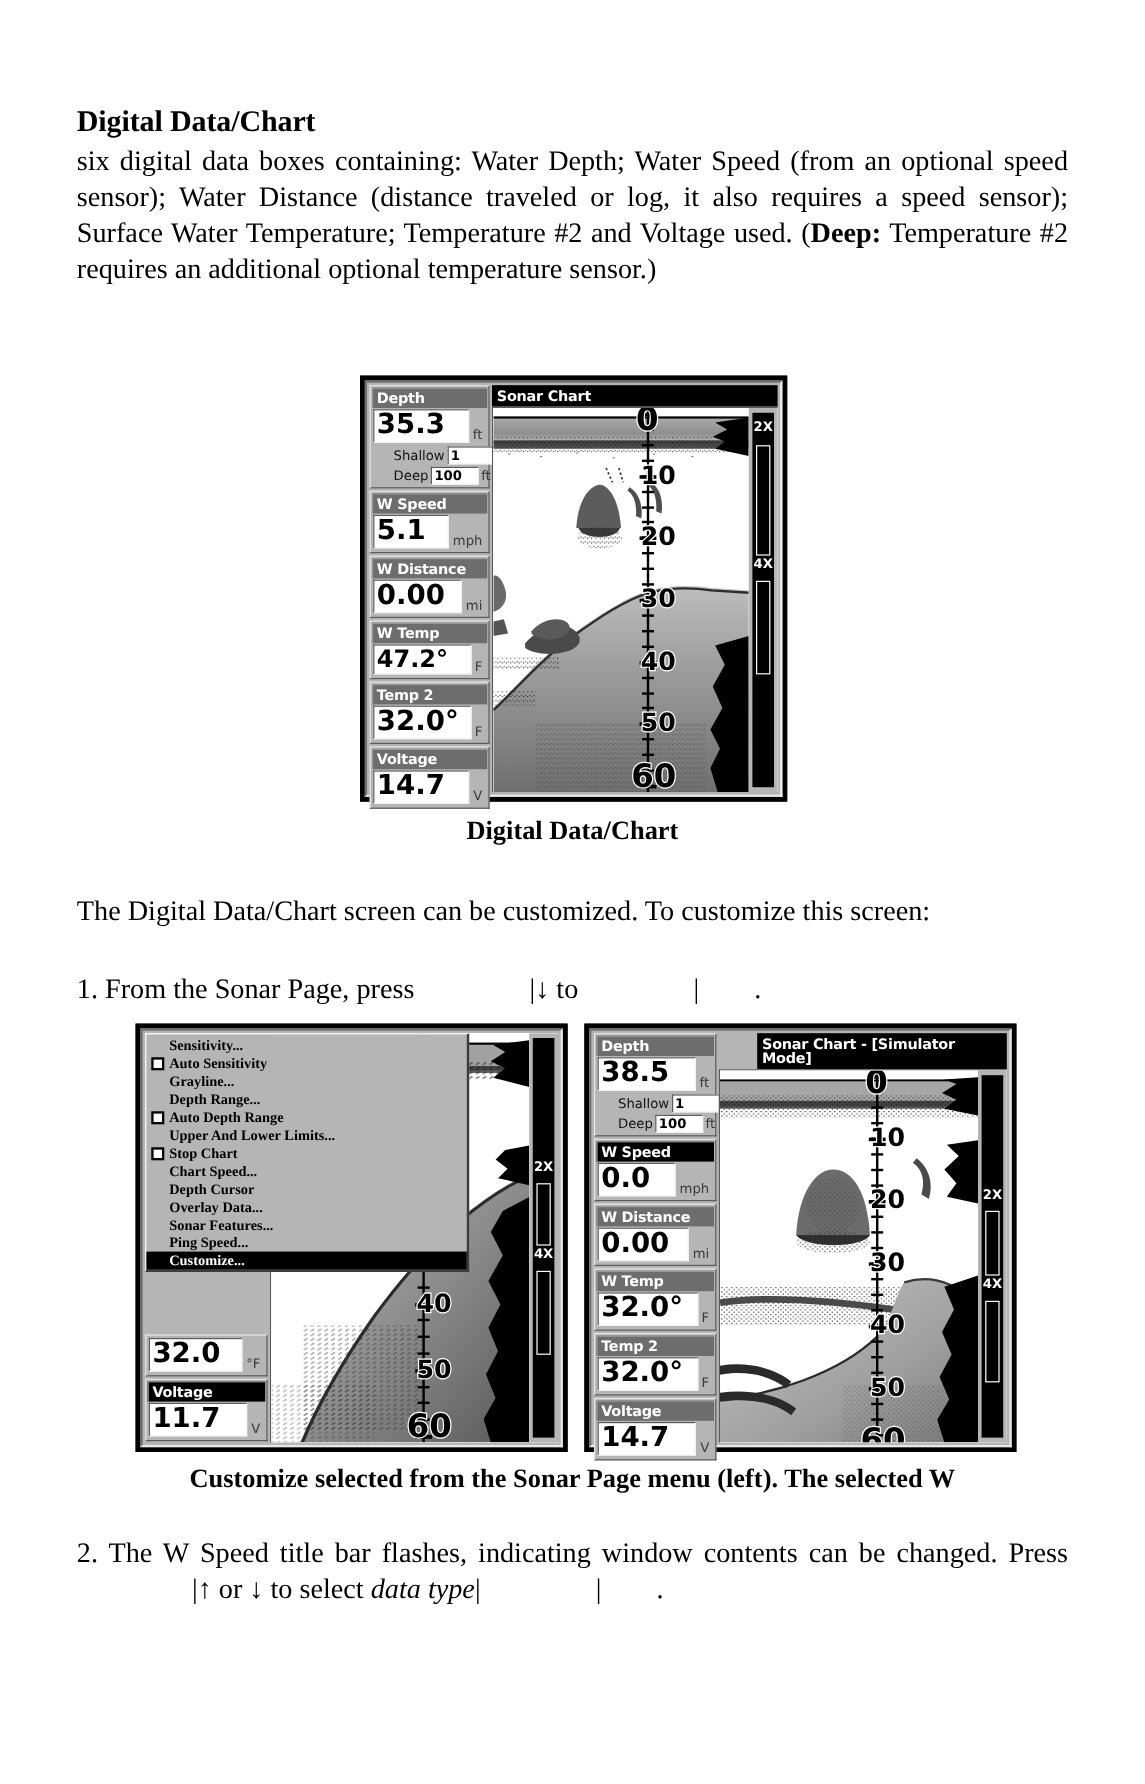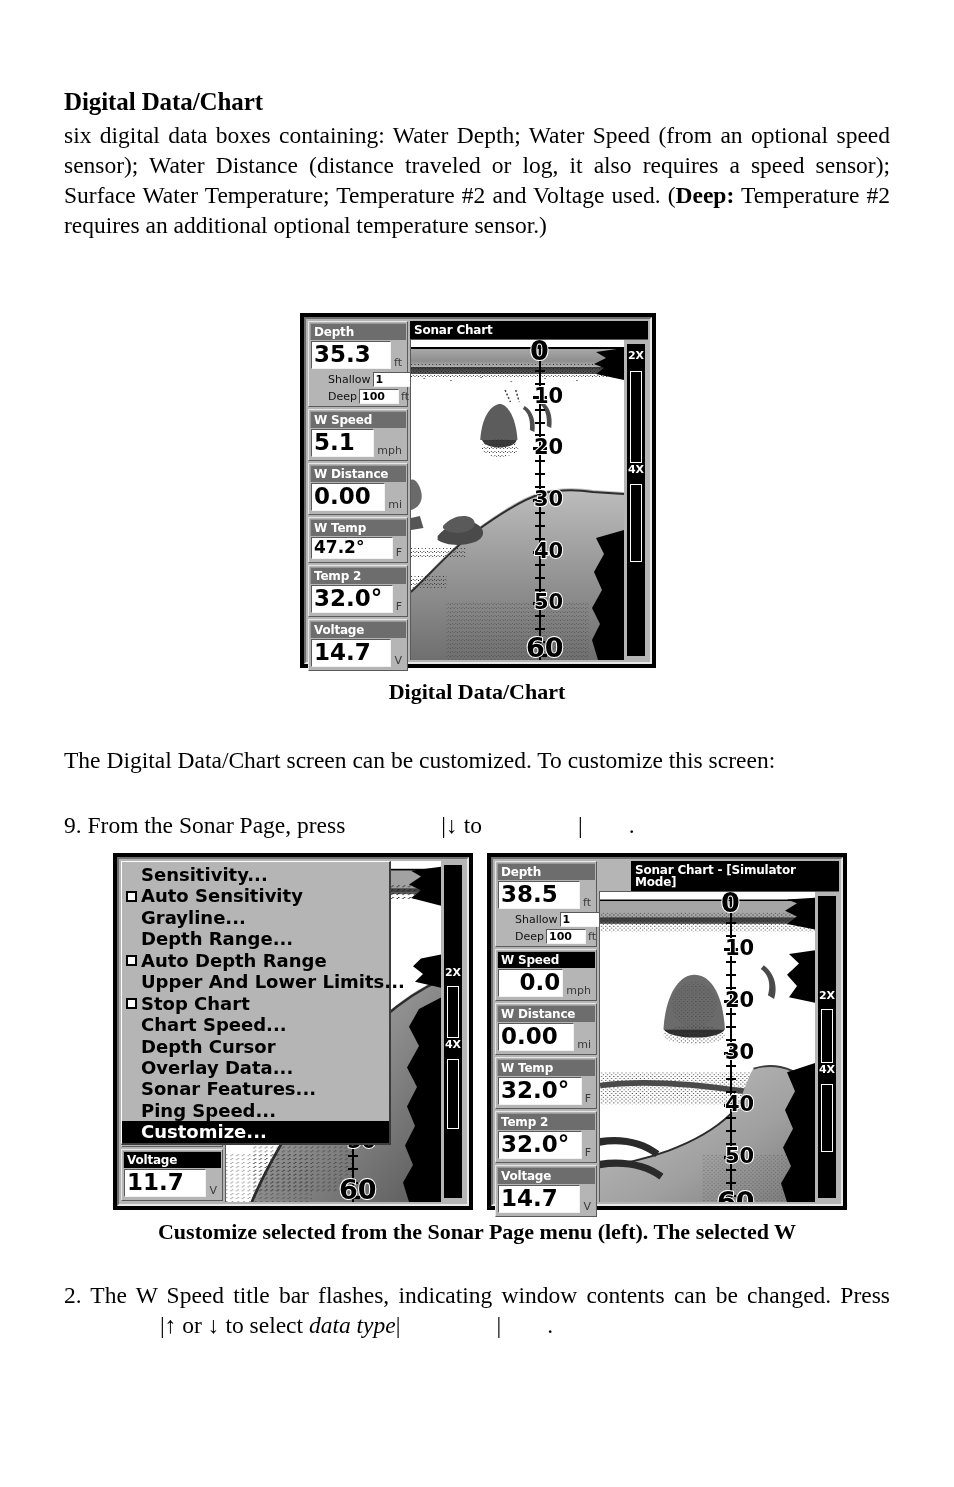--- a/index.html
+++ b/index.html
@@ -289,21 +289,21 @@
           <div class="dbox-title" style="font-size:12px;">W Distance</div>
           <div class="dbox-row">
             <div class="dval" style="font-size:23px;">0.00</div>
             <div class="dunit" style="font-size:11px;">mi</div>
           </div>
         </div>
 
         <div class="dbox">
           <div class="dbox-title" style="font-size:12px;">W Temp</div>
           <div class="dbox-row">
-            <div class="dval" style="font-size:17px;">47.2°</div>
+            <div class="dval" style="font-size:20px;">47.2°</div>
             <div class="dunit" style="font-size:11px;">F</div>
           </div>
         </div>
 
         <div class="dbox">
           <div class="dbox-title" style="font-size:12px;">Temp 2</div>
           <div class="dbox-row">
             <div class="dval" style="font-size:23px;">32.0°</div>
             <div class="dunit" style="font-size:11px;">F</div>
           </div>
@@ -430,21 +430,21 @@
         </div>
       </div>
 
     </div>
   </div>
 
   <div class="figcaption cap1">Digital Data/Chart</div>
 
   <div class="para customize">The Digital Data/Chart screen can be customized. To customize this screen:</div>
 
-  <div class="para step1"><span>9. From the Sonar Page, press</span><span class="gap-md"></span><span>|↓ to</span><span class="gap-md"></span><span>|</span><span class="gap-sm"></span><span>.</span></div>
+  <div class="para step1"><span>1. From the Sonar Page, press</span><span class="gap-md"></span><span>|↓ to</span><span class="gap-md"></span><span>|</span><span class="gap-sm"></span><span>.</span></div>
 
   <div class="device" id="fig2l" style="left:113px; top:853px; width:360px; height:357px;">
     <div class="device-inner">
 
       <div class="data-col" id="fig2l-col" style="width:106px; font-size:12px; justify-content:flex-end; padding-bottom:3px;">
         <div class="dbox">
           <div class="dbox-row">
             <div class="dval" style="font-size:23px;">32.0</div>
             <div class="dunit" style="font-size:11px;">°F</div>
           </div>
@@ -536,21 +536,21 @@
             <div class="zoom-track" style="padding-top:3px;">
               <div class="zoom-lbl" style="font-size:11px; margin:100px 0 0 0;">2X</div>
               <div class="zoom-slot" style="margin-top:8px; height:52px;"></div>
               <div class="zoom-lbl" style="font-size:11px; margin:2px 0 0 0;">4X</div>
               <div class="zoom-slot" style="margin-top:8px; height:70px;"></div>
             </div>
           </div>
         </div>
       </div>
 
-      <div class="menu" id="sonar-menu" style="width:270px; font-size:18px;">
+      <div class="menu" id="sonar-menu" style="width:270px; font-size:12px;font-family:Liberation Serif, serif;">
           <div class="menu-item">
             <span class="mindent"></span>
             <span>Sensitivity...</span>
           </div>
           <div class="menu-item">
             <span class="mcheck"></span>
             <span>Auto Sensitivity</span>
           </div>
           <div class="menu-item">
             <span class="mindent"></span>
@@ -619,21 +619,21 @@
           <div class="limit-row" style="font-size:11px;">
             <span class="limit-label right">Deep</span>
             <span class="limit-field">100</span>
             <span class="limit-unit">ft</span>
           </div>
         </div>
 
         <div class="dbox">
           <div class="dbox-title flash" style="font-size:12px;">W Speed</div>
           <div class="dbox-row">
-            <div class="dval" style="font-size:23px;text-align:right;">0.0</div>
+            <div class="dval" style="font-size:23px;">0.0</div>
             <div class="dunit" style="font-size:11px;">mph</div>
           </div>
         </div>
 
         <div class="dbox">
           <div class="dbox-title" style="font-size:12px;">W Distance</div>
           <div class="dbox-row">
             <div class="dval" style="font-size:23px;">0.00</div>
             <div class="dunit" style="font-size:11px;">mi</div>
           </div>

